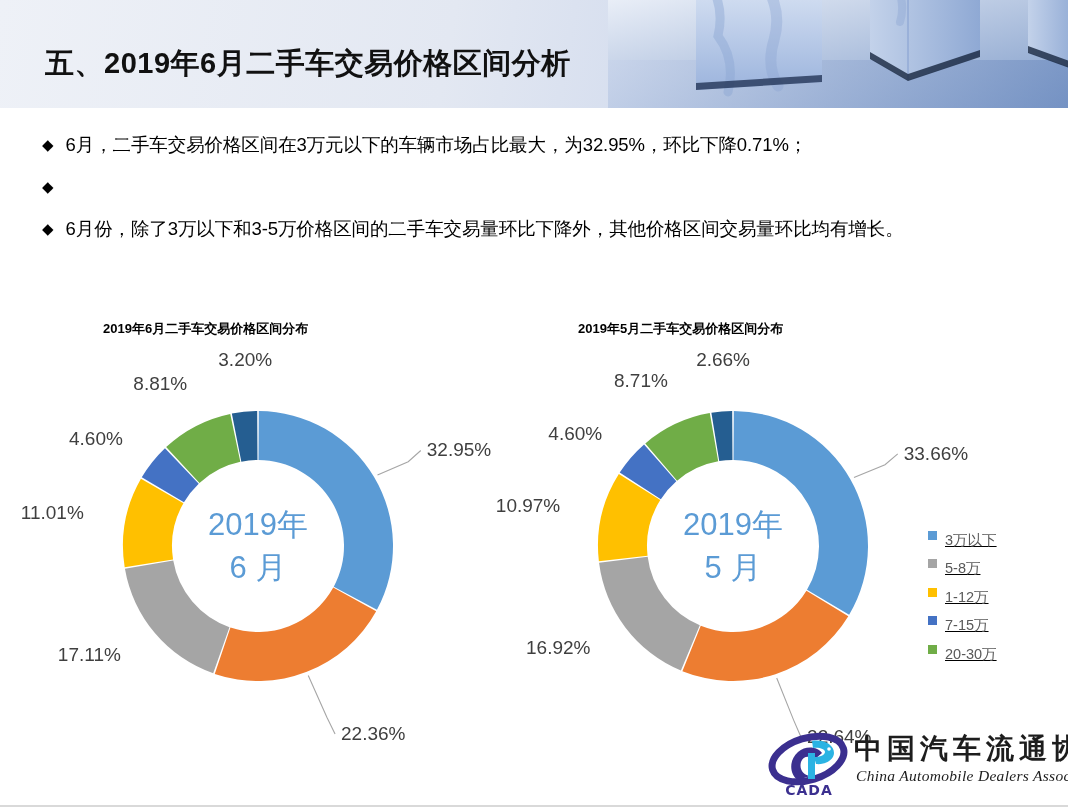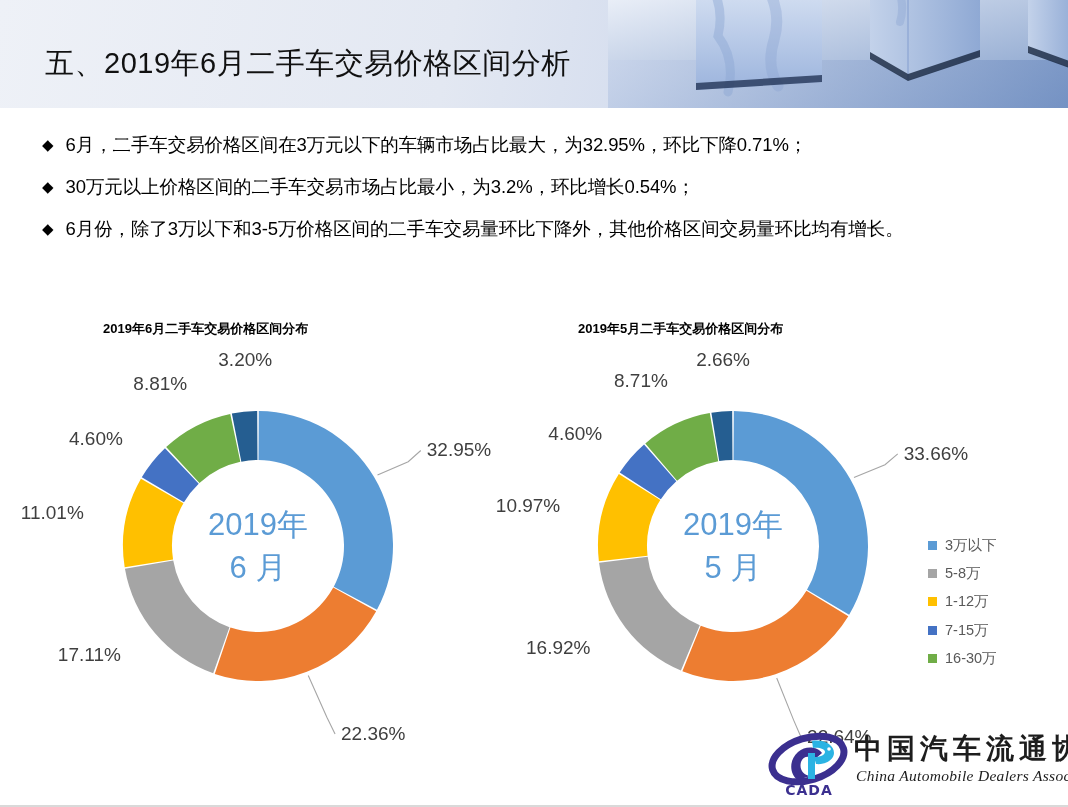--- a/index.html
+++ b/index.html
@@ -23,21 +23,21 @@
     background: linear-gradient(100deg, #eef1f7 0%, #e3e8f2 42%, #d3dcee 64%, #c6d2e8 100%);
     overflow: hidden;
   }
   .header-art {
     position: absolute; right: 0; top: 0;
     width: 460px; height: 108px;
     overflow: hidden;
   }
   .main-title {
     position: absolute; left: 45px; top: 44px;
-    font-size: 29px; font-weight: normal;
+    font-size: 29px; font-weight: bold;
     color: #111111;
     letter-spacing: 0.5px;
     white-space: nowrap;
   }
 
   
   .bullets {
     position: absolute; left: 42px; top: 134px;
     width: 1000px;
   }
@@ -89,22 +89,23 @@
     text-anchor: middle;
   }
   .leader { stroke: #a6a6a6; stroke-width: 1.1; fill: none; }
 
   
   .legend {
     position: absolute; left: 928px; top: 531px;
     width: 130px;
   }
   .legend-item {
-    display: flex; align-items: center;
+    display: flex; align-items: flex-start;
     height: 28.4px;
+    text-decoration: underline;
   }
   .legend-swatch {
     width: 9px; height: 9px;
     margin-right: 8px;
     flex: none;
   }
   .legend-label {
     font-size: 14.5px;
     color: #595959;
     white-space: nowrap;
@@ -181,21 +182,20 @@
     <div class="main-title">五、2019年6月二手车交易价格区间分析</div>
   </div>
 
   <div class="bullets">
     <div class="bullet-row">
       <span class="bullet-mark">◆</span>
       <span class="bullet-text">6月，二手车交易价格区间在3万元以下的车辆市场占比最大，为32.95%，环比下降0.71%；</span>
     </div>
     <div class="bullet-row">
       <span class="bullet-mark">◆</span>
-      <span class="bullet-text">30万元以上价格区间的二手车交易市场占比最小，为3.2%，环比增长0.54%；</span>
     </div>
     <div class="bullet-row">
       <span class="bullet-mark">◆</span>
       <span class="bullet-text">6月份，除了3万以下和3-5万价格区间的二手车交易量环比下降外，其他价格区间交易量环比均有增长。</span>
     </div>
   </div>
 
   <div class="chart-title" id="chart1-title">2019年6月二手车交易价格区间分布</div>
   <div class="chart-title" id="chart2-title">2019年5月二手车交易价格区间分布</div>
 
@@ -269,21 +269,21 @@
     <div class="legend-item">
       <span class="legend-swatch" style="background: rgb(255, 192, 0);"></span>
       <span class="legend-label">1-12万</span>
     </div>
     <div class="legend-item">
       <span class="legend-swatch" style="background: rgb(68, 114, 196);"></span>
       <span class="legend-label">7-15万</span>
     </div>
     <div class="legend-item">
       <span class="legend-swatch" style="background: rgb(112, 173, 71);"></span>
-      <span class="legend-label">16-30万</span>
+      <span class="legend-label">20-30万</span>
     </div>
   </div>
 
   <div class="logo">
     <div class="logo-mark">
       <svg width="82" height="64" viewBox="0 0 82 64">
         <ellipse cx="40" cy="24" rx="37" ry="21" fill="none" stroke="#3b2f8f" stroke-width="7" transform="rotate(-17 40 24)"></ellipse>
         <path d="M30 45 C22 40 20 26 30 17 C38 10 50 12 54 18 L46 25 C42 20 35 21 33 27 C31 34 35 40 42 41 Z" fill="#3b2f8f"></path>
         <path d="M44 6 C56 4 66 10 66 18 C66 25 57 30 48 29 L46 22 C52 22 57 20 57 17 C57 14 51 12 45 13 Z" fill="#2bb3e3"></path>
         <path d="M40 18 L47 18 L47 44 L40 44 Z" fill="#2bb3e3"></path>

